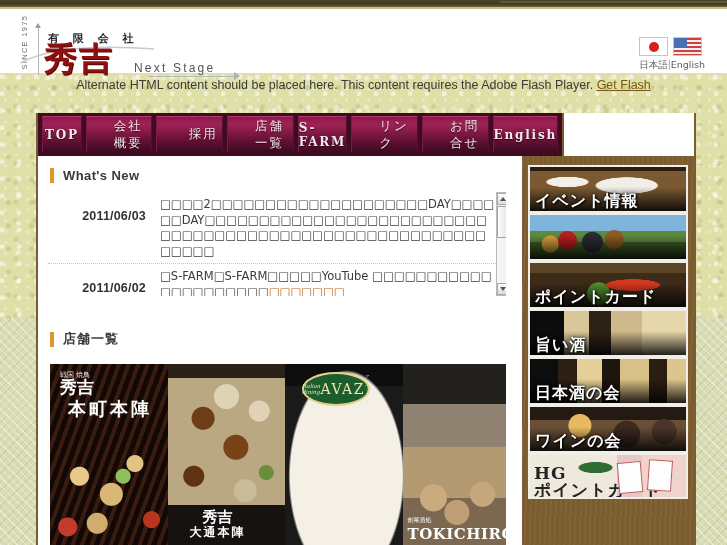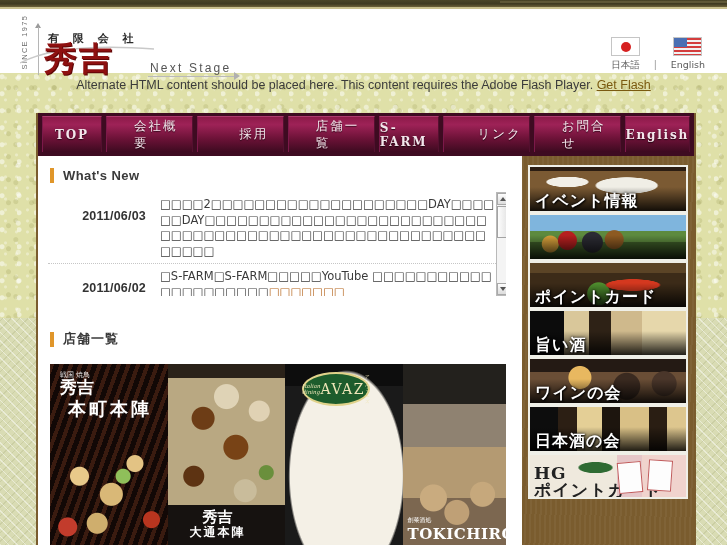--- a/index.html
+++ b/index.html
@@ -32,27 +32,27 @@
     border-left:3px solid transparent;border-right:3px solid transparent;border-bottom:5px solid #9a9a9a;}
 
   .swoosh{position:absolute;left:20px;top:36px;width:135px;height:22px;overflow:hidden;}
   .swoosh svg{display:block;}
 
   .kanji-small{position:absolute;left:48px;top:22px;font-size:11px;letter-spacing:5px;
     color:#2b2b2b;font-family:"DejaVu Sans",sans-serif;font-weight:bold;}
   .kanji-big{position:absolute;left:44px;top:33px;font-size:33px;letter-spacing:2px;
     color:#8e1010;font-family:"DejaVu Serif",serif;font-weight:bold;line-height:1;
     text-shadow:1px 1px 0 #5d0606;}
-  .nextstage{position:absolute;left:150px;top:52px;font-size:12px;letter-spacing:2.2px;color:#555;}
+  .nextstage{position:absolute;left:134px;top:52px;font-size:12px;letter-spacing:2.2px;color:#555;}
   .nextline{position:absolute;left:148px;top:67px;width:88px;height:1px;background:#b9b9b9;}
   .nextarrow{position:absolute;left:234px;top:63px;width:0;height:0;
     border-top:4px solid transparent;border-bottom:4px solid transparent;border-left:6px solid #b0b0b0;}
 
   
-  .langs{position:absolute;right:22px;top:28px;display:flex;align-items:flex-start;gap:14px;}
+  .langs{position:absolute;right:22px;top:28px;display:flex;align-items:flex-start;}
   .lang{display:flex;flex-direction:column;align-items:center;gap:3px;cursor:pointer;}
   .flag{width:29px;height:19px;border:1px solid #c5c5c5;box-sizing:border-box;}
   .flag-jp{background:#fff;position:relative;}
   .flag-jp .dot{position:absolute;left:50%;top:50%;transform:translate(-50%,-50%);
     width:10px;height:10px;border-radius:50%;background:#d62020;}
   .flag-us{background:
     repeating-linear-gradient(to bottom,#d43d3d 0 2px,#f2f2f2 2px 4px);position:relative;}
   .flag-us .canton{position:absolute;left:0;top:0;width:13px;height:9px;background:#4a6fb3;}
   .lang .lbl{font-size:9.5px;color:#5b5b5b;font-family:"DejaVu Sans",sans-serif;}
   .langsep{font-size:10px;color:#9a9a9a;margin-top:22px;}
@@ -77,21 +77,21 @@
   .flashmsg{position:absolute;left:0;top:76px;width:727px;text-align:center;
     font-size:12.5px;color:#3b3b3b;line-height:18px;}
   .flashmsg a{color:#7a5a10;text-decoration:underline;}
 
   
   .frame{position:absolute;left:36px;top:113px;width:660px;height:432px;
     background:#ffffff;border-left:2px solid #7a5c2e;border-right:2px solid #7a5c2e;
     box-sizing:border-box;overflow:hidden;}
 
   
-  .nav{position:absolute;left:36px;top:113px;width:660px;height:43px;
+  .nav{position:absolute;left:36px;top:113px;width:528px;height:43px;
     background:#3e0b21;box-sizing:border-box;
     border-left:2px solid #7a5c2e;border-right:2px solid #7a5c2e;
     display:flex;padding:3px 4px 4px 4px;gap:4px;justify-content:space-between;}
   .navitem{flex:1;display:flex;align-items:center;justify-content:center;cursor:pointer;
     background:linear-gradient(to bottom,#8d1a49 0%,#9e2257 22%,#6c1237 62%,#3d0a20 100%);
     border-top:1px solid #ad3a6d;border-left:1px solid #7c194a;border-right:1px solid #53102f;
     color:#f4e6ec;font-size:12.5px;letter-spacing:1.6px;
     font-family:"DejaVu Serif","Liberation Serif",serif;font-weight:bold;
     text-shadow:0 1px 1px rgba(0,0,0,.65);}
   .navitem.cjk{font-family:"DejaVu Sans",sans-serif;font-weight:normal;letter-spacing:2px;font-size:12.5px;padding-left:27px;}
@@ -387,29 +387,29 @@
       <div class="banner b3">
         <div class="bimg"></div>
         <div class="shade"></div>
         <div class="btxt">ポイントカード</div>
       </div>
       <div class="banner b4">
         <div class="bimg"></div>
         <div class="shade"></div>
         <div class="btxt">旨い酒</div>
       </div>
+      <div class="banner b6">
+        <div class="bimg"></div>
+        <div class="shade"></div>
+        <div class="btxt">日本酒の会</div>
+      </div>
       <div class="banner b5">
         <div class="bimg"></div>
         <div class="shade"></div>
         <div class="btxt">ワインの会</div>
-      </div>
-      <div class="banner b6">
-        <div class="bimg"></div>
-        <div class="shade"></div>
-        <div class="btxt">日本酒の会</div>
       </div>
       <div class="banner b7">
         <div class="bimg"></div>
         <div class="btxt">
           <span style="display:block">HG</span>
           <span style="display:block">ポイントカード</span>
         </div>
         <div class="cards">
           <i></i>
           <i></i>

